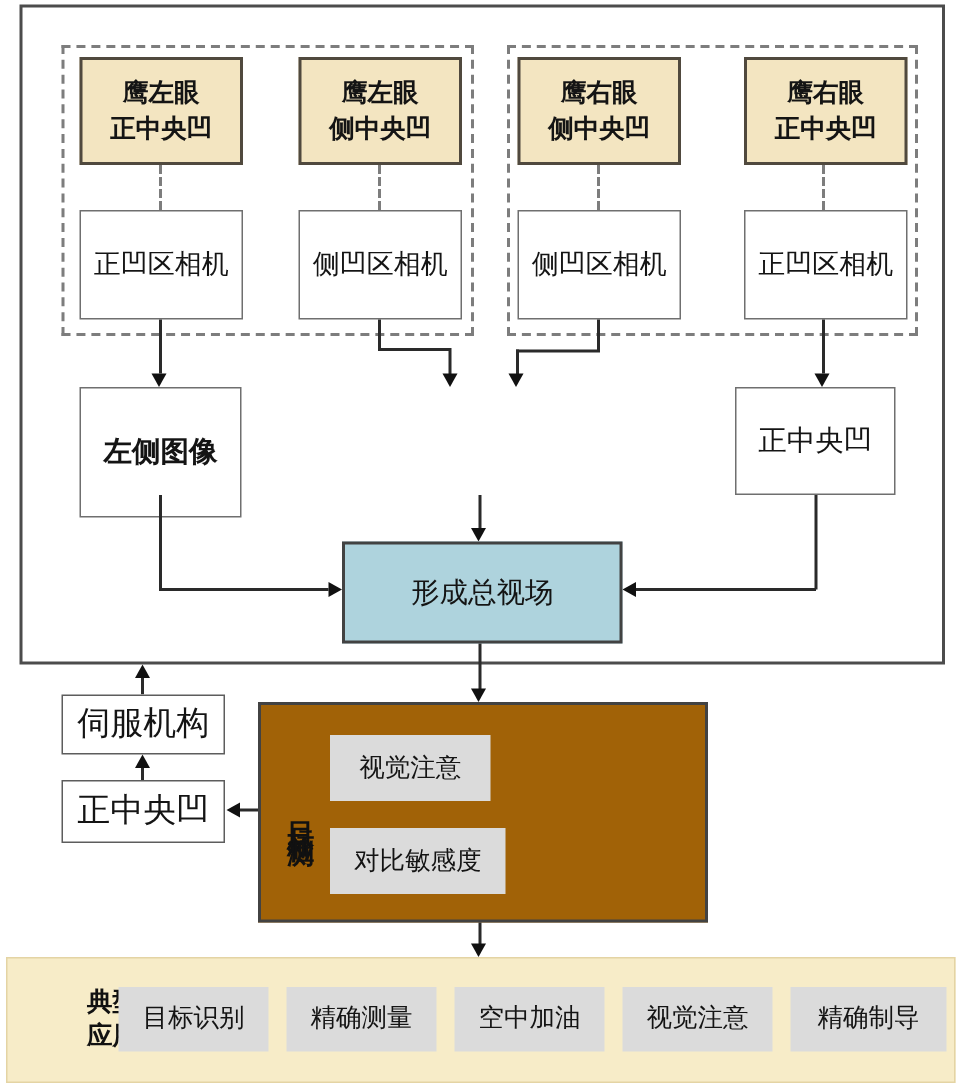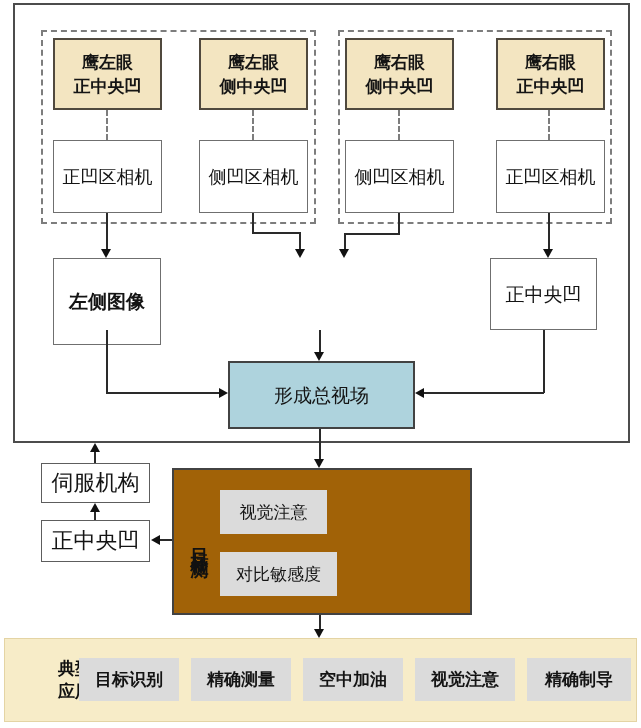--- a/index.html
+++ b/index.html
@@ -33,21 +33,21 @@
     position:absolute;box-sizing:border-box;background:#dbdbdb;
     display:flex;align-items:center;justify-content:center;
     font-size:17px;text-align:center;
   }
   .bar{background:#f7ecc8;border:1px solid #e4d4a4;}
   .bar-label{
     position:absolute;left:42px;top:50%;transform:translateY(-50%);
     width:56px;text-align:center;font-weight:bold;font-size:17px;
     line-height:1.35;white-space:pre-line;color:#111;
   }
-  .chip.app{font-weight:bold;}
+  .chip.app{font-weight:normal;}
   .ln{position:absolute;background:#2a2a2a;}
   .dashv{position:absolute;width:0;border-left:2px dashed #7d7d7d;}
   .arr{position:absolute;width:0;height:0;}
   .arr.down{border-left:5px solid transparent;border-right:5px solid transparent;border-top:9px solid #111;}
   .arr.up{border-left:5px solid transparent;border-right:5px solid transparent;border-bottom:9px solid #111;}
   .arr.left{border-top:5px solid transparent;border-bottom:5px solid transparent;border-right:9px solid #111;}
   .arr.right{border-top:5px solid transparent;border-bottom:5px solid transparent;border-left:9px solid #111;}
 </style>
 </head>
 <body>

